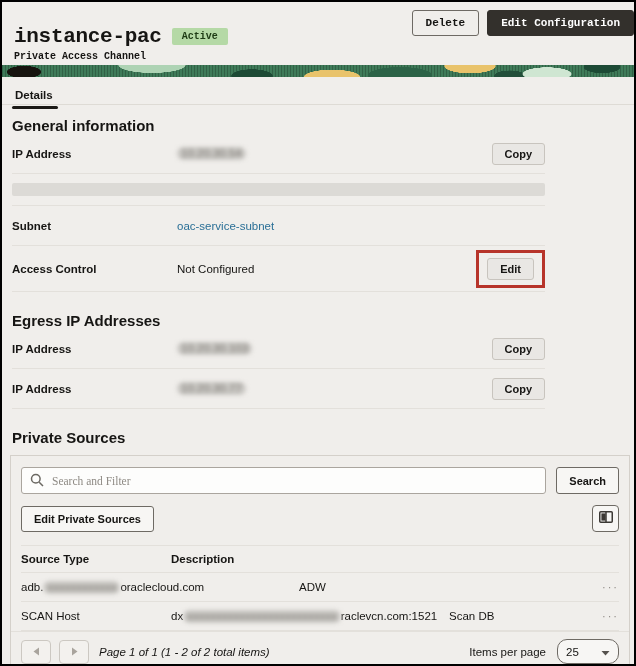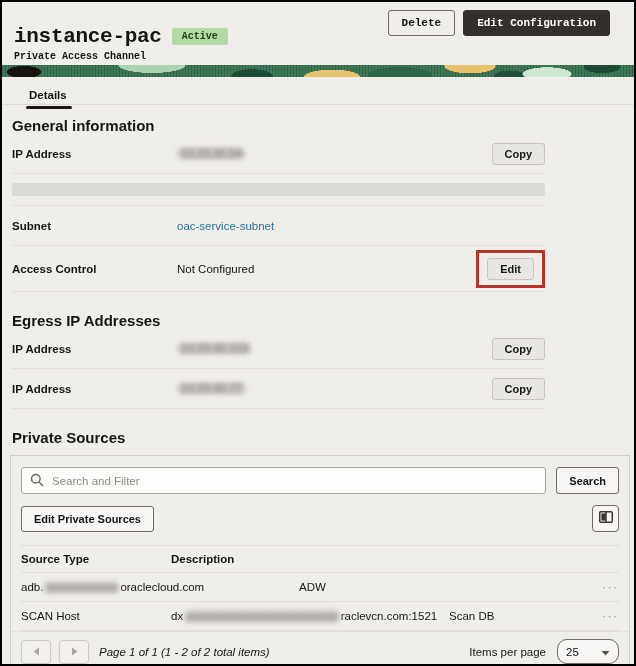--- a/index.html
+++ b/index.html
@@ -5,21 +5,21 @@
   * { box-sizing: border-box; }
   body { margin:0; background:#ffffff; font-family:"Liberation Sans", sans-serif; }
   .frame { width:636px; height:666px; border:2px solid #000; background:#f0eeeb; color:#161513; position:relative; overflow:hidden; }
 
   
   .page-header { position:relative; padding:23px 12px 0; height:63px;font-family:Liberation Mono, monospace; }
   .title-row { display:flex; align-items:center; gap:10px; }
   h1 { font-size:21px; margin:0; font-weight:bold; letter-spacing:-0.3px; }
   .badge { background:#b5d9a6; color:#1d3a14; font-size:10px; font-weight:bold; padding:3px 10px; border-radius:2px; }
   .subtitle { font-size:10px; font-weight:bold; margin-top:3px; }
-  .header-actions { position:absolute; right:24px; top:8px; display:flex; gap:8px; }
+  .header-actions { position:absolute; right:0; top:8px; display:flex; gap:8px; }
   .btn { font-family:inherit; font-size:11px; font-weight:bold; border-radius:3px; cursor:pointer; color:#161513; }
   .btn.ghost { background:#f0eeeb; border:1px solid #6e6a64; padding:6px 13px; }
   .btn.dark { background:#33302c; border:1px solid #33302c; color:#fff; padding:6px 13px; }
   .btn.gray { background:#e9e7e4; border:1px solid #c8c4be; padding:4px 12px; }
   .btn.outline { background:#f7f6f4; border:1px solid #6e6a64; padding:6px 12px; }
 
   
   .banner { height:12px; background-color:#3f7b59;
     background-image:
       radial-gradient(ellipse 28px 10px at 22px 7px, #17140f 0 60%, transparent 62%),
@@ -28,21 +28,21 @@
       radial-gradient(ellipse 55px 13px at 150px 0px, #aed3b4 0 60%, transparent 62%),
       radial-gradient(ellipse 40px 11px at 545px 9px, #cfe6d2 0 60%, transparent 62%),
       radial-gradient(ellipse 34px 11px at 250px 11px, #1d4a35 0 60%, transparent 62%),
       radial-gradient(ellipse 52px 13px at 398px 10px, #2c6347 0 60%, transparent 62%),
       radial-gradient(ellipse 30px 10px at 600px 2px, #1d4a35 0 60%, transparent 62%),
       radial-gradient(ellipse 26px 9px at 508px 11px, #224f3a 0 60%, transparent 62%),
       repeating-linear-gradient(90deg, rgba(18,38,26,0.30) 0 1px, transparent 1px 3px);
   }
 
   
-  .tabbar { padding:8px 27px 0; border-bottom:1px solid #dedbd5; height:28px; }
+  .tabbar { padding:8px 13px 0; border-bottom:1px solid #dedbd5; height:28px; }
   .tab { display:inline-block; position:relative; font-size:11.5px; font-weight:bold; padding-bottom:7px; cursor:pointer; }
   .tab-underline { position:absolute; left:-3px; right:-5px; bottom:-1px; height:3px; background:#1b1916; border-radius:2px; }
 
   .content { padding:0 10px; }
   h2 { font-size:15px; font-weight:bold; margin:12px 0 0; }
   h2.spaced { margin-top:20px; }
 
   .kv-rows { width:533px; }
   .kvrow { display:flex; align-items:center; min-height:40px; border-bottom:1px solid #e3e0db; }
   .kvrow .k { width:165px; font-size:11.5px; font-weight:bold; flex-shrink:0; }
@@ -52,21 +52,21 @@
   .redacted { display:inline-block; background:#c9c7c3; color:#7e7a75; border-radius:7px; padding:0 4px; filter:blur(2px); line-height:13px; }
   .bar-row { padding:9px 0; border-bottom:1px solid #e3e0db; }
   .redacted-bar { height:13px; width:100%; background:#dcdad6; border-radius:2px; }
 
   .annotation-box { border:3px solid #b7342a; padding:5px 8px; display:inline-block; background:transparent; }
 
   
   .ps-panel { border:1px solid #d4d0ca; margin:9px 0 0 -2px; width:620px; padding:11px 10px 0; }
   .search-row { display:flex; gap:10px; }
   .search-box { position:relative; flex:1; }
-  .search-input { width:100%; height:27px; border:1px solid #aaa59e; border-radius:3px; background:#fdfdfc; padding:0 8px 0 30px; font-family:Liberation Sans, sans-serif; font-size:11.5px; color:#161513; }
+  .search-input { width:100%; height:27px; border:1px solid #aaa59e; border-radius:3px; background:#fdfdfc; padding:0 8px 0 30px; font-family:Liberation Serif, serif; font-size:11.5px; color:#161513; }
   .search-input::placeholder { color:#8e8a84; }
   .search-icon { position:absolute; left:9px; top:6px; }
   .btn-row { display:flex; justify-content:space-between; align-items:center; margin-top:11px; }
   .icon-btn { width:27px; height:27px; border:1px solid #6e6a64; border-radius:4px; background:#f7f6f4; display:flex; align-items:center; justify-content:center; cursor:pointer; }
 
   .ps-table { margin-top:13px; font-size:11.5px; }
   .t-row { display:flex; align-items:center; min-height:29px; border-bottom:1px solid #e3e0db; }
   .t-head { border-top:1px solid #e3e0db; font-weight:bold; min-height:28px; }
   .c-type { width:150px; flex-shrink:0; }
   .c-dest { width:278px; flex-shrink:0; }

